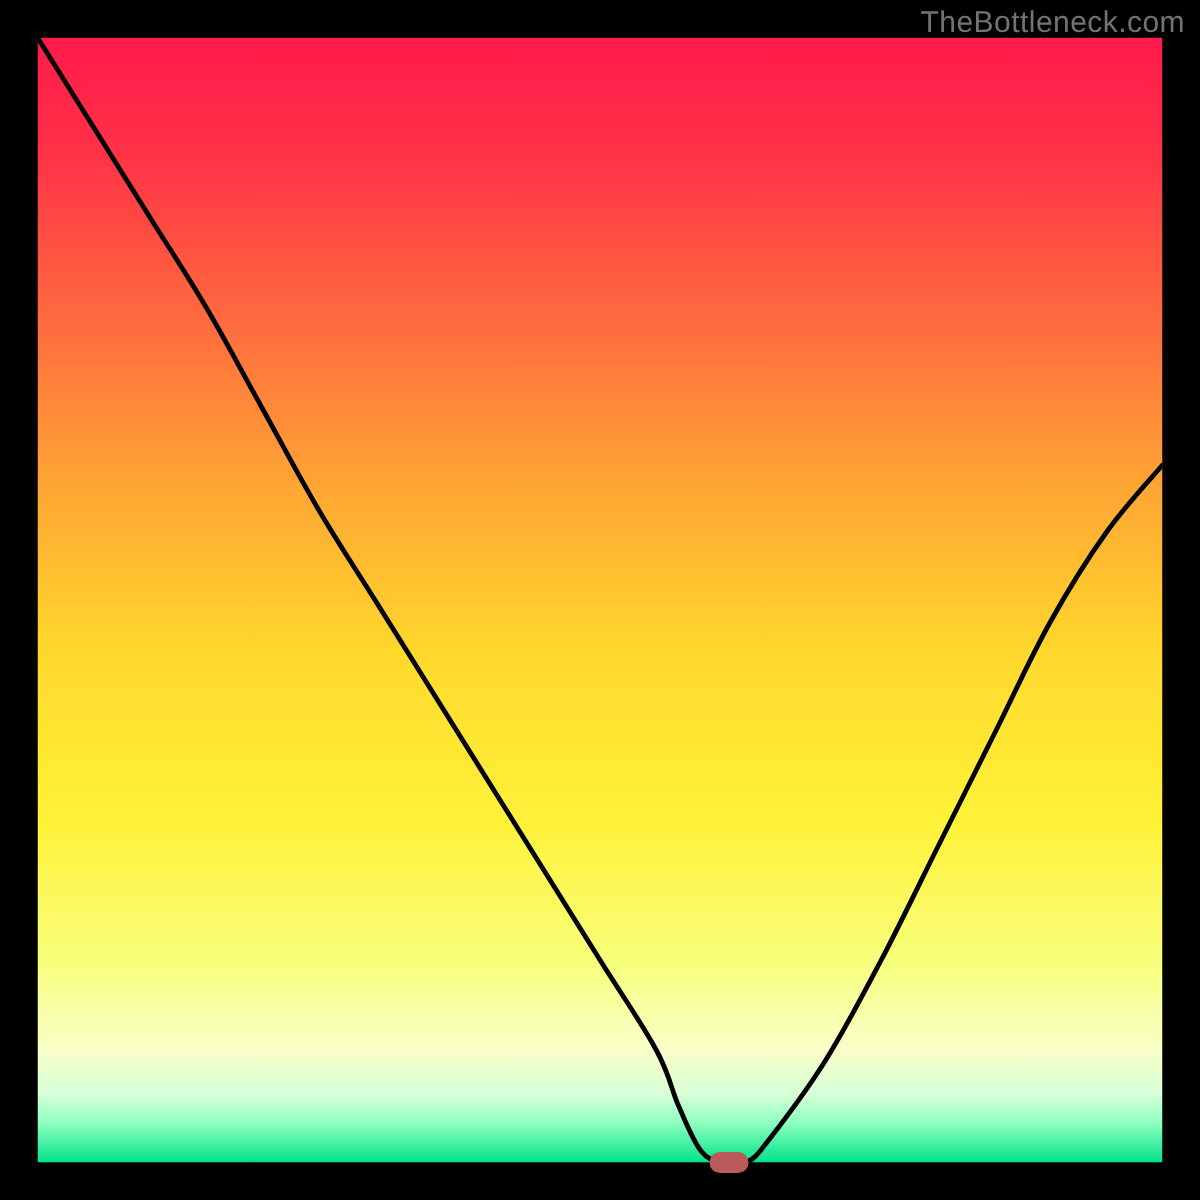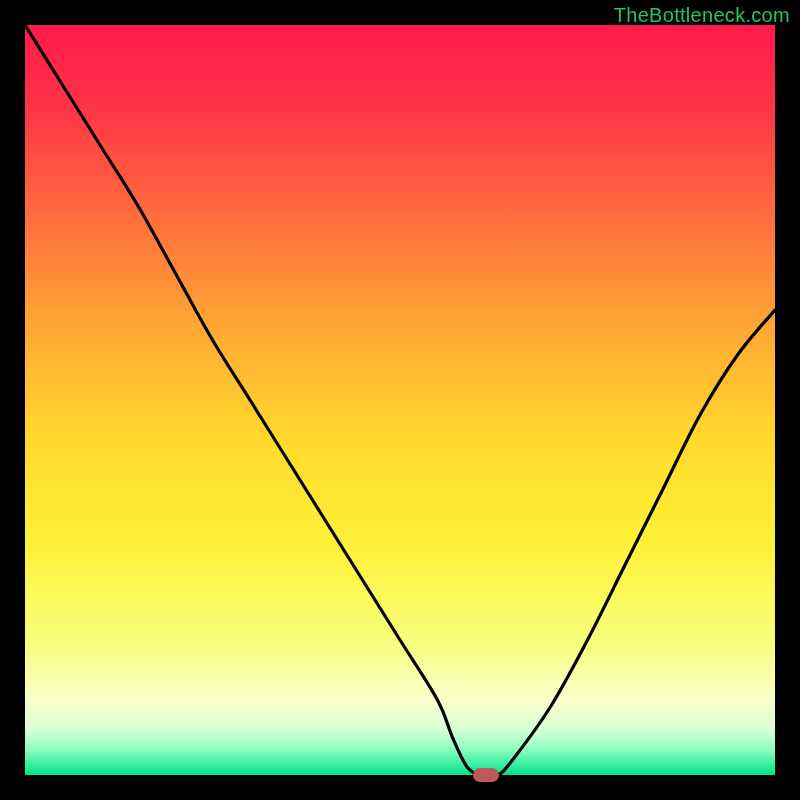--- a/index.html
+++ b/index.html
@@ -14,21 +14,21 @@
   .frame {
     position: relative;
     width: 800px;
     height: 800px;
     background: #000;
   }
   .watermark {
     position: absolute;
     top: 4px;
     right: 10px;
-    color: #22c55e;
+    color: #737373;
     font-size: 20px;
     font-weight: 500;
     letter-spacing: 0.3px;
   }
   .plot-wrap {
     position: absolute;
     left: 25px;
     top: 25px;
     width: 750px;
     height: 750px;

